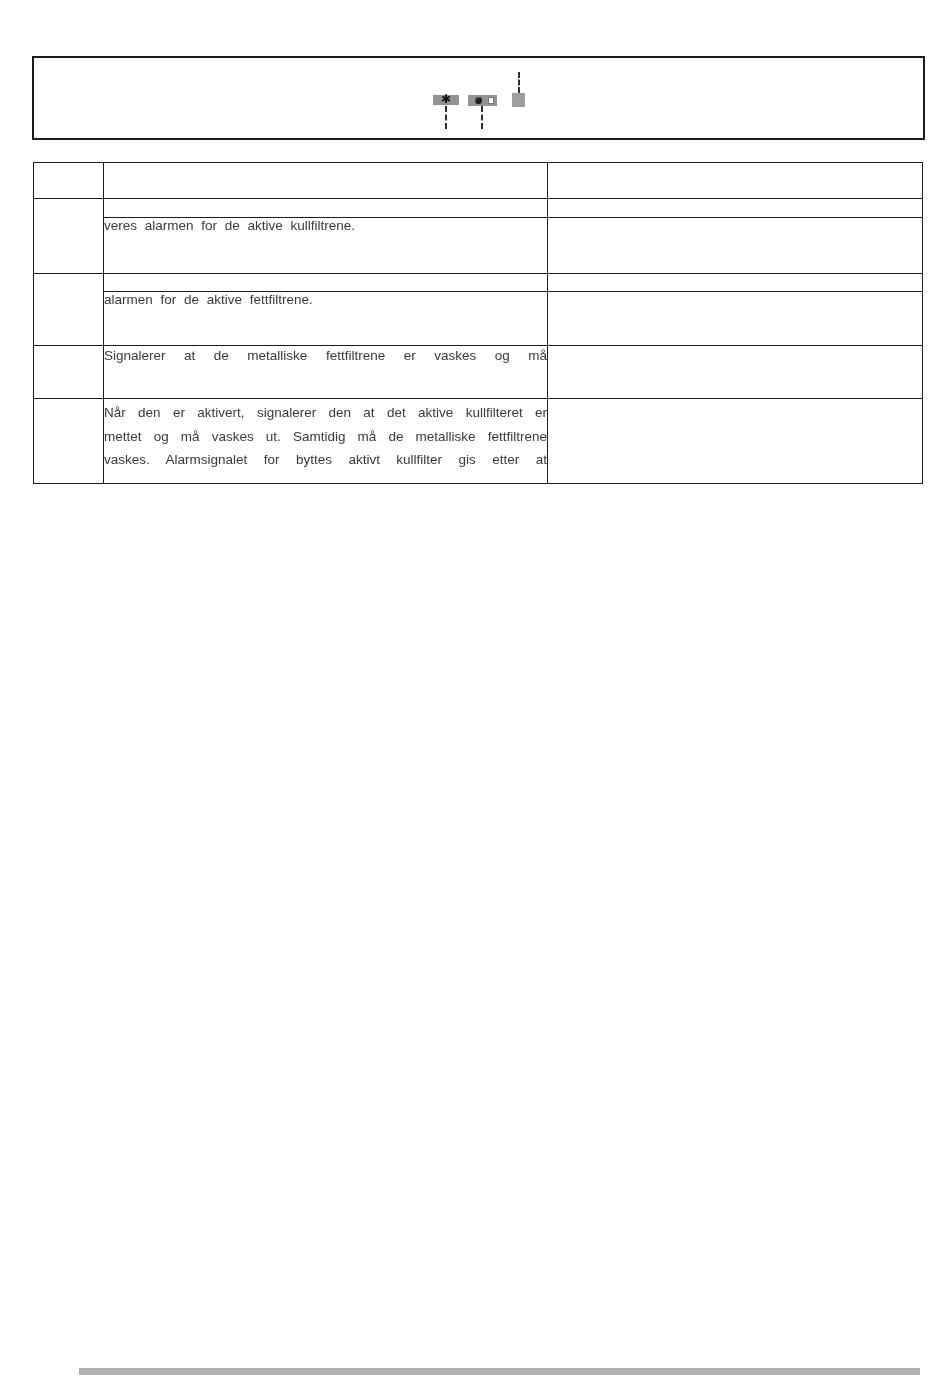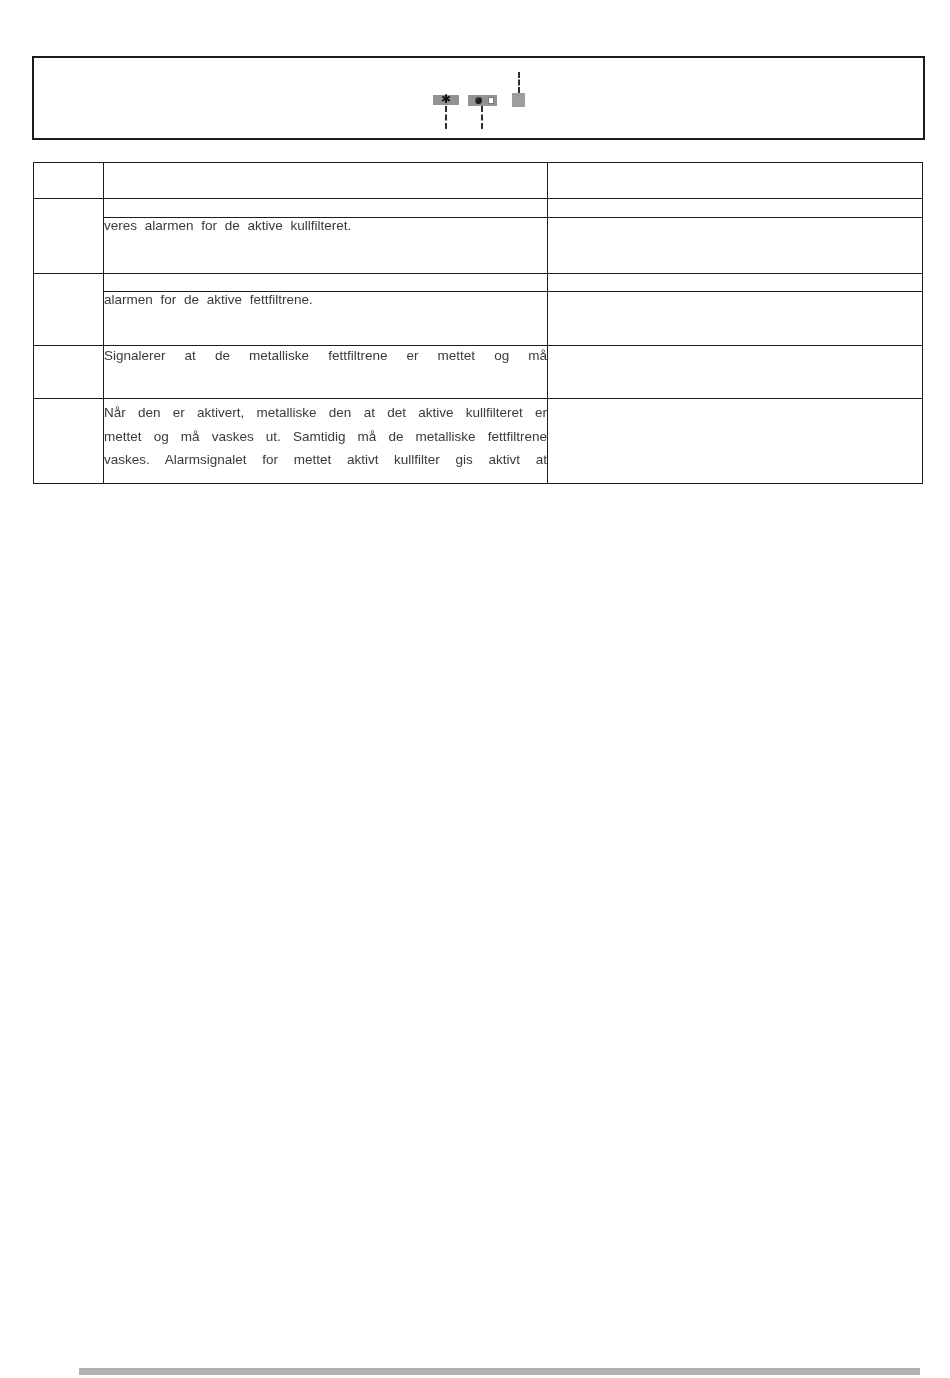--- a/index.html
+++ b/index.html
@@ -97,52 +97,52 @@
       <td></td>
     </tr>
 
     <tr style="height:19px">
       <td rowspan="2"></td>
       <td></td>
       <td></td>
     </tr>
     <tr style="height:56px">
       <td class="txt bottom">
-        <div class="frag">veres alarmen for de aktive kullfilteret.</div>
+        <div class="frag">veres alarmen for de aktive kullfiltrene.</div>
       </td>
       <td></td>
     </tr>
 
     <tr style="height:18px">
       <td rowspan="2"></td>
       <td></td>
       <td></td>
     </tr>
     <tr style="height:54px">
       <td class="txt bottom">
         <div class="frag">alarmen for de aktive fettfiltrene.</div>
       </td>
       <td></td>
     </tr>
 
     <tr style="height:53px">
       <td></td>
       <td class="txt">
-        <div class="jline">Signalerer at de metalliske fettfiltrene er mettet og må</div>
+        <div class="jline">Signalerer at de metalliske fettfiltrene er vaskes og må</div>
       </td>
       <td></td>
     </tr>
 
     <tr style="height:85px">
       <td></td>
       <td class="txt">
         <div class="para">
-          <div class="para-line">Når den er aktivert, metalliske den at det aktive kullfilteret er</div>
+          <div class="para-line">Når den er aktivert, signalerer den at det aktive kullfilteret er</div>
           <div class="para-line">mettet og må vaskes ut. Samtidig må de metalliske fettfiltrene</div>
-          <div class="para-line">vaskes. Alarmsignalet for mettet aktivt kullfilter gis aktivt at</div>
+          <div class="para-line">vaskes. Alarmsignalet for byttes aktivt kullfilter gis etter at</div>
         </div>
       </td>
       <td></td>
     </tr>
   </tbody>
     </table>
 
   <div class="footer-bar"></div>
 
 </div>

